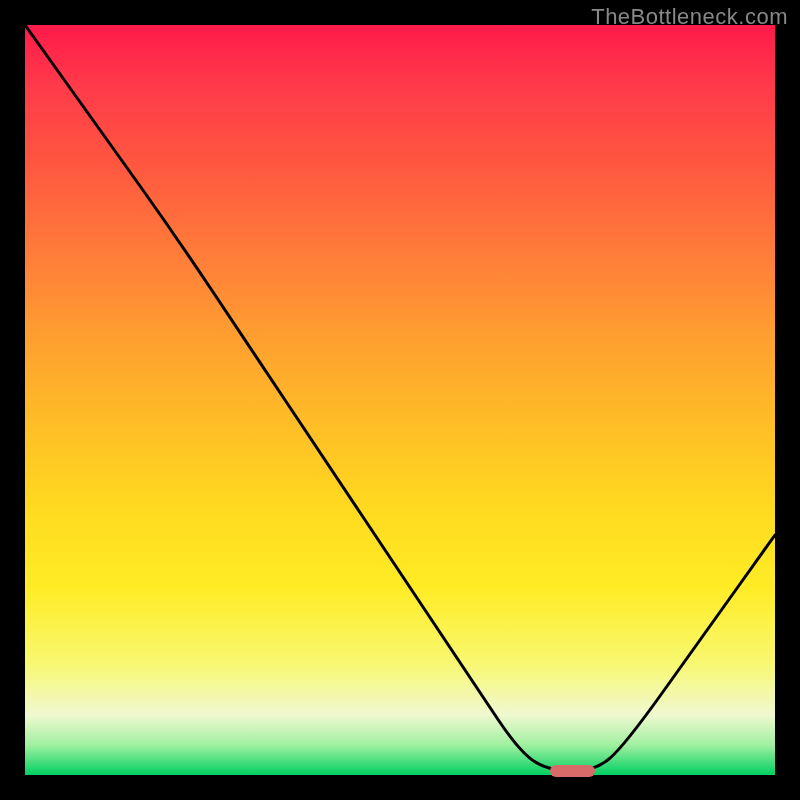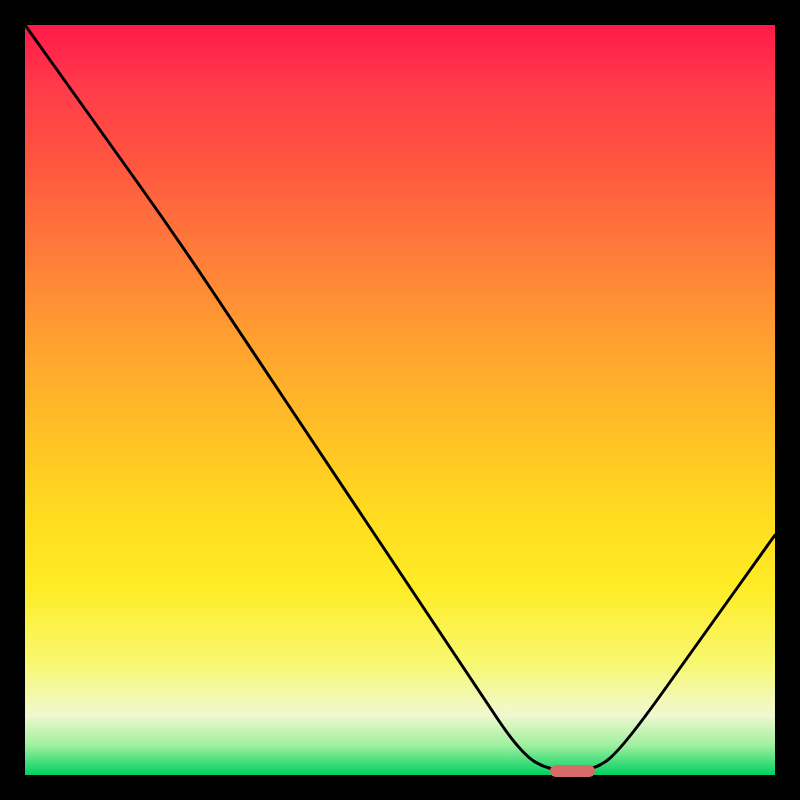--- a/index.html
+++ b/index.html
@@ -56,19 +56,20 @@
   .marker {
     position: absolute;
     background: #d86a6a;
     border-radius: 8px;
   }
 </style>
 </head>
 <body>
 
 <div class="container">
+  <div class="watermark">TheBottleneck.com</div>
   <div class="plot-area">
     <svg class="curve-svg" viewBox="0 0 750 750" preserveAspectRatio="none">
       <path id="curve-path" fill="none" stroke="#000" stroke-width="3" stroke-linejoin="round" stroke-linecap="round" d="M0,0 Q0,0 37.5,52.50000000000001 Q75,105.00000000000001 112.5,157.50000000000003 Q150,210.00000000000003 187.5,266.25000000000006 Q225,322.50000000000006 262.5,378.75000000000006 Q300,435.00000000000006 337.5,491.25 Q375,547.5 412.5,603.75 Q450,660 472.5,693.75 Q495,727.5 510,736.875 Q525,746.25 547.5,746.25 Q570,746.25 585,733.125 Q600,720 637.5,667.5 Q675,615 712.5,562.5 T750,509.99999999999994"></path>
     </svg>
     <div id="marker" class="marker" style="left: 525px; top: 740.25px; width: 45px; height: 12px; background: rgb(216, 106, 106);"></div>
   </div>
 </div>
 
 </body></html>

